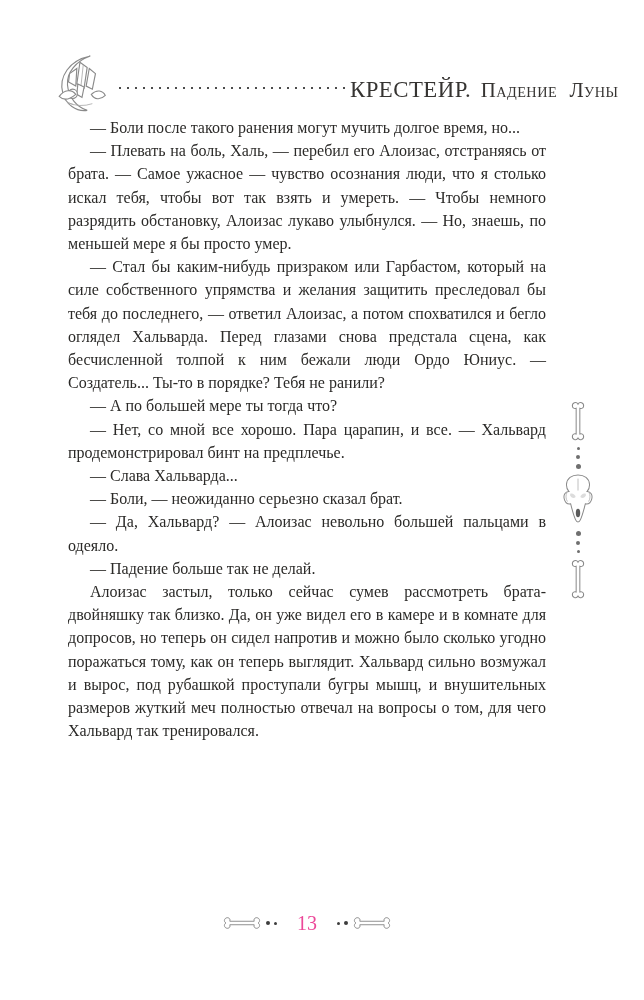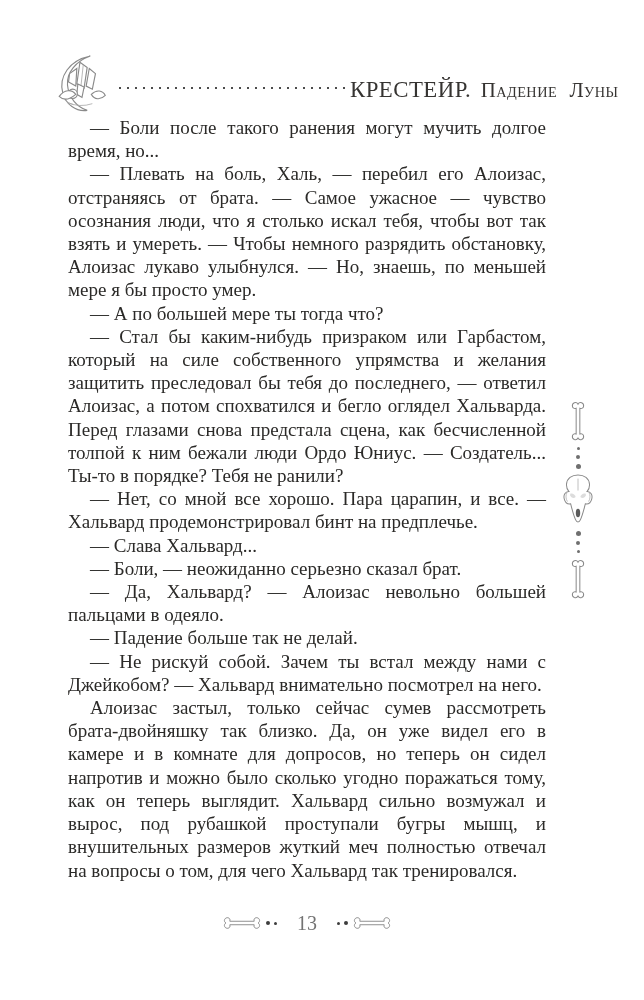--- a/index.html
+++ b/index.html
@@ -21,21 +21,21 @@
     position:absolute; left:350px; top:76px; width:200px;
     display:flex; align-items:baseline; gap:10px; white-space:nowrap;
     transform:scaleX(0.95); transform-origin:left center; color:#363432;
   }
   .running-title .series { font-size:24px; letter-spacing:0.5px; }
   .running-title .book  { font-size:22px; font-variant:small-caps; letter-spacing:0.5px; word-spacing:7px; }
 
   
   .text-body {
     position:absolute; left:68px; top:116px; width:478px;
-    font-size:19px; line-height:23.2px; text-align:justify;
+    font-size:16px; line-height:23.2px; text-align:justify;
     hyphens:auto; -webkit-hyphens:auto;
   }
   .para { text-indent:22px; }
 
   
   .margin-deco {
     position:absolute; left:560px; top:400px; width:36px; height:200px;
     display:flex; flex-direction:column; align-items:center; justify-content:center; gap:5px;
   }
   .vdots { display:flex; flex-direction:column; align-items:center; gap:5px; }
@@ -46,21 +46,21 @@
 
   
   .page-footer {
     position:absolute; left:68px; top:908px; width:478px; height:30px;
     display:flex; align-items:center; justify-content:center; gap:4px;
   }
   .hdots { display:flex; align-items:center; gap:4px; }
   .hdots i { display:block; border-radius:50%; background:#3d3d3d; }
   .hdots .d2 { width:4px; height:4px; }
   .hdots .d1 { width:3px; height:3px; }
-  .page-number { font-size:20px; color:#737373; margin:0 16px; line-height:1; }
+  .page-number { font-size:20px; color:#ec4899; margin:0 16px; line-height:1; }
   .bone-h { display:block; }
   .flip { transform:scaleX(-1); }
 
   svg .ink { stroke:#8a8a8a; stroke-width:1.1; fill:#ffffff; }
   svg .ink-thin { stroke:#a9a9a9; stroke-width:0.8; fill:none; }
   svg .shade { fill:#dcdcdc; stroke:none; }
   svg .dark { fill:#5c5c5c; stroke:none; }
 </style>
 </head>
 <body>
@@ -90,28 +90,27 @@
 
     <div class="running-title">
       <span class="series">КРЕСТЕЙР.</span>
       <span class="book">Падение Луны</span>
     </div>
   </header>
 
   <main class="text-body">
       <p class="para" lang="ru">— Боли после такого ранения могут мучить долгое время, но...</p>
       <p class="para" lang="ru">— Плевать на боль, Халь, — перебил его Алоизас, отстраняясь от брата. — Самое ужасное — чувство осознания люди, что я столько искал тебя, чтобы вот так взять и умереть. — Чтобы немного разрядить обстановку, Алоизас лукаво улыбнулся. — Но, знаешь, по меньшей мере я бы просто умер.</p>
+      <p class="para" lang="ru">— Стал бы каким-нибудь призраком или Гарбастом, который на силе собственного упрямства и желания защитить преследовал бы тебя до последнего, — ответил Алоизас, а потом спохватился и бегло оглядел Хальварда. Перед глазами снова предстала сцена, как бесчисленной толпой к ним бежали люди Ордо Юниус. — Создатель... Ты-то в порядке? Тебя не ранили?</p>
       <p class="para" lang="ru">— А по большей мере ты тогда что?</p>
-      <p class="para" lang="ru">— Стал бы каким-нибудь призраком или Гарбастом, который на силе собственного упрямства и желания защитить преследовал бы тебя до последнего, — ответил Алоизас, а потом спохватился и бегло оглядел Хальварда. Перед глазами снова предстала сцена, как бесчисленной толпой к ним бежали люди Ордо Юниус. — Создатель... Ты-то в порядке? Тебя не ранили?</p>
       <p class="para" lang="ru">— Нет, со мной все хорошо. Пара царапин, и все. — Хальвард продемонстрировал бинт на предплечье.</p>
-      <p class="para" lang="ru">— Слава Хальвард...</p>
+      <p class="para" lang="ru">— Слава Хальварда...</p>
       <p class="para" lang="ru">— Боли, — неожиданно серьезно сказал брат.</p>
       <p class="para" lang="ru">— Да, Хальвард? — Алоизас невольно большей пальцами в одеяло.</p>
       <p class="para" lang="ru">— Падение больше так не делай.</p>
-      <p class="para" lang="ru">— Не рискуй собой. Зачем ты встал между нами с Джейкобом? — Хальвард внимательно посмотрел на него.</p>
       <p class="para" lang="ru">Алоизас застыл, только сейчас сумев рассмотреть брата-двойняшку так близко. Да, он уже видел его в камере и в комнате для допросов, но теперь он сидел напротив и можно было сколько угодно поражаться тому, как он теперь выглядит. Хальвард сильно возмужал и вырос, под рубашкой проступали бугры мышц, и внушительных размеров жуткий меч полностью отвечал на вопросы о том, для чего Хальвард так тренировался.</p>
     </main>
 
   <aside class="margin-deco">
     <svg width="16" height="46" viewBox="0 0 16 46" aria-hidden="true">
       <path class="ink" d="M6 9 C1.5 10.5 0.5 4.5 4 3 C5.8 2.3 7.3 3.2 8 4.6 C8.7 3.2 10.2 2.3 12 3 C15.5 4.5 14.5 10.5 10 9 L10 37 C14.5 35.5 15.5 41.5 12 43 C10.2 43.7 8.7 42.8 8 41.4 C7.3 42.8 5.8 43.7 4 43 C0.5 41.5 1.5 35.5 6 37 Z"></path>
     </svg>
     <span class="vdots">
         <i class="d1"></i>
         <i class="d2"></i>

